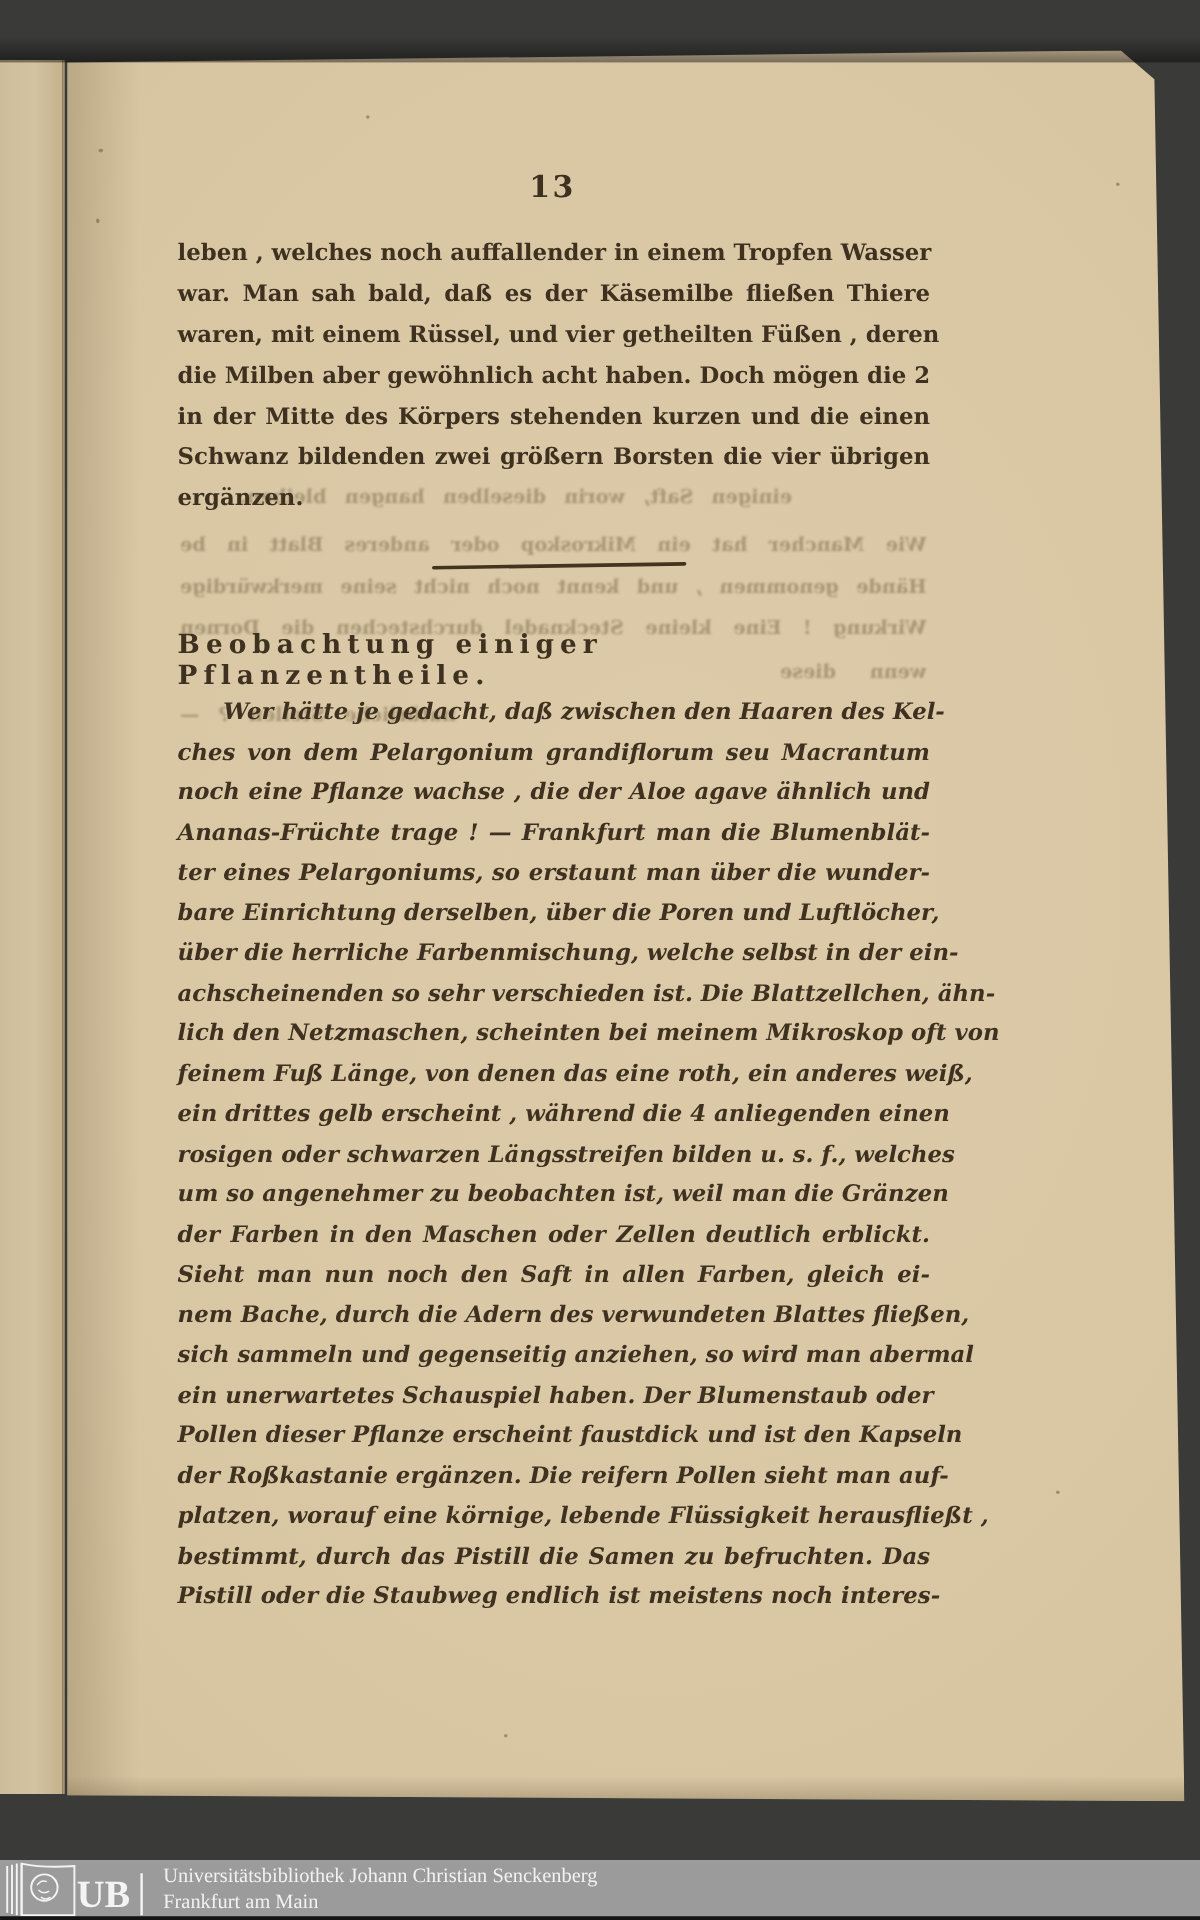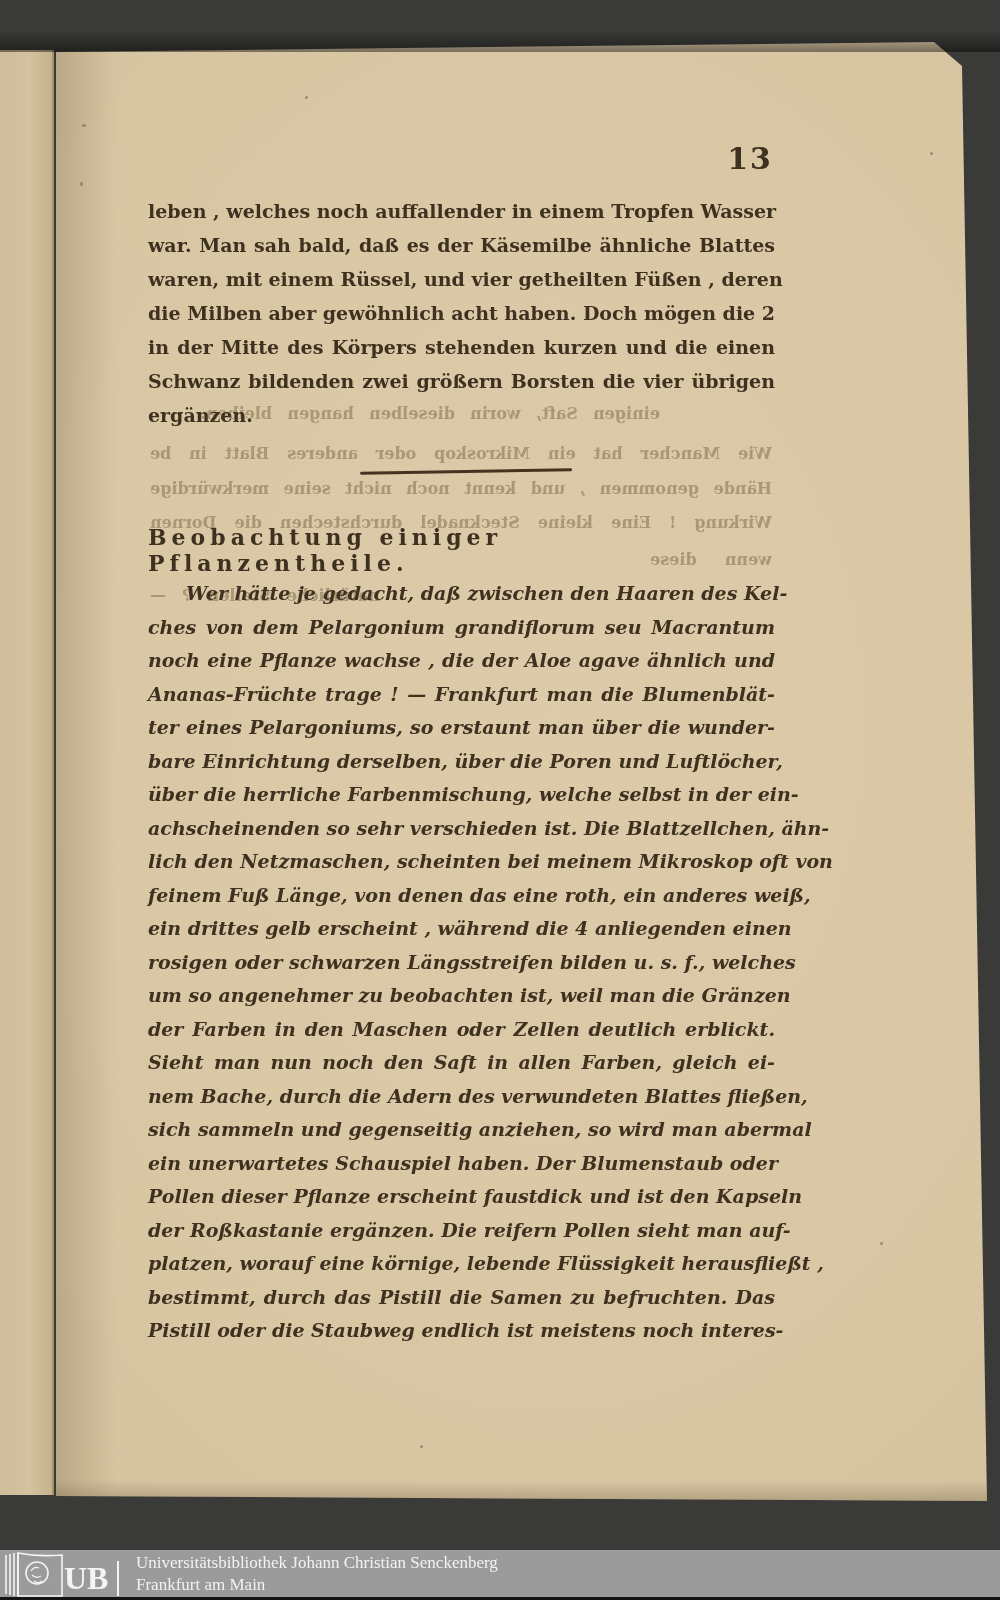--- a/index.html
+++ b/index.html
@@ -42,22 +42,22 @@
   .top-shadow{
     position:absolute;left:0;top:30px;width:1000px;height:22px;
     background:linear-gradient(180deg,rgba(0,0,0,0),rgba(0,0,0,.45));
   }
 
   .speck{position:absolute;border-radius:50%;background:#6d5c40;opacity:.55;}
 
   
   .print{position:absolute;color:var(--ink);font-weight:700;}
   .page-number{
-    left:148px;top:141px;width:625px;text-align:right;
-    font-size:30px;letter-spacing:2px;
+    left:148px;top:141px;width:625px;text-align:center;
+    font-size:25px;letter-spacing:2px;
   }
   .para{left:148px;width:627px;}
   #paragraph-1{top:194px;}
   #paragraph-2{top:577px;}
   .tline{
     font-size:19px;line-height:34px;height:34px;
     text-align:justify;text-align-last:justify;
     white-space:nowrap;
   }
   #paragraph-2 .tline{line-height:33.5px;height:33.5px;font-style:italic;}
@@ -122,21 +122,21 @@
         <div class="ghost" style="top: 479px; left: 150px; width: 622px;">Hände genommen , und kennt noch nicht seine merkwürdige</div>
         <div class="ghost" style="top: 513px; left: 150px; width: 622px;">Wirkung ! Eine kleine Stecknadel durchstechen die Dornen</div>
         <div class="ghost" style="top: 550px; left: 650px; width: 122px;">wenn diese</div>
         <div class="ghost" style="top: 586px; left: 150px; width: 230px;">natürliche Stellen ? —</div>
       </div>
 
     <div class="print page-number">13</div>
 
     <div class="print para" id="paragraph-1">
         <div class="tline">leben , welches noch auffallender in einem Tropfen Wasser</div>
-        <div class="tline">war. Man sah bald, daß es der Käsemilbe ähnliche Blattes</div>
+        <div class="tline">war. Man sah bald, daß es der Käsemilbe fließen Thiere</div>
         <div class="tline">waren, mit einem Rüssel, und vier getheilten Füßen , deren</div>
         <div class="tline">die Milben aber gewöhnlich acht haben. Doch mögen die 2</div>
         <div class="tline">in der Mitte des Körpers stehenden kurzen und die einen</div>
         <div class="tline">Schwanz bildenden zwei größern Borsten die vier übrigen</div>
         <div class="tline short-line">ergänzen.</div>
       </div>
 
     <div class="section-divider"></div>
 
     <div class="print section-heading">Beobachtung einiger Pflanzentheile.</div>

